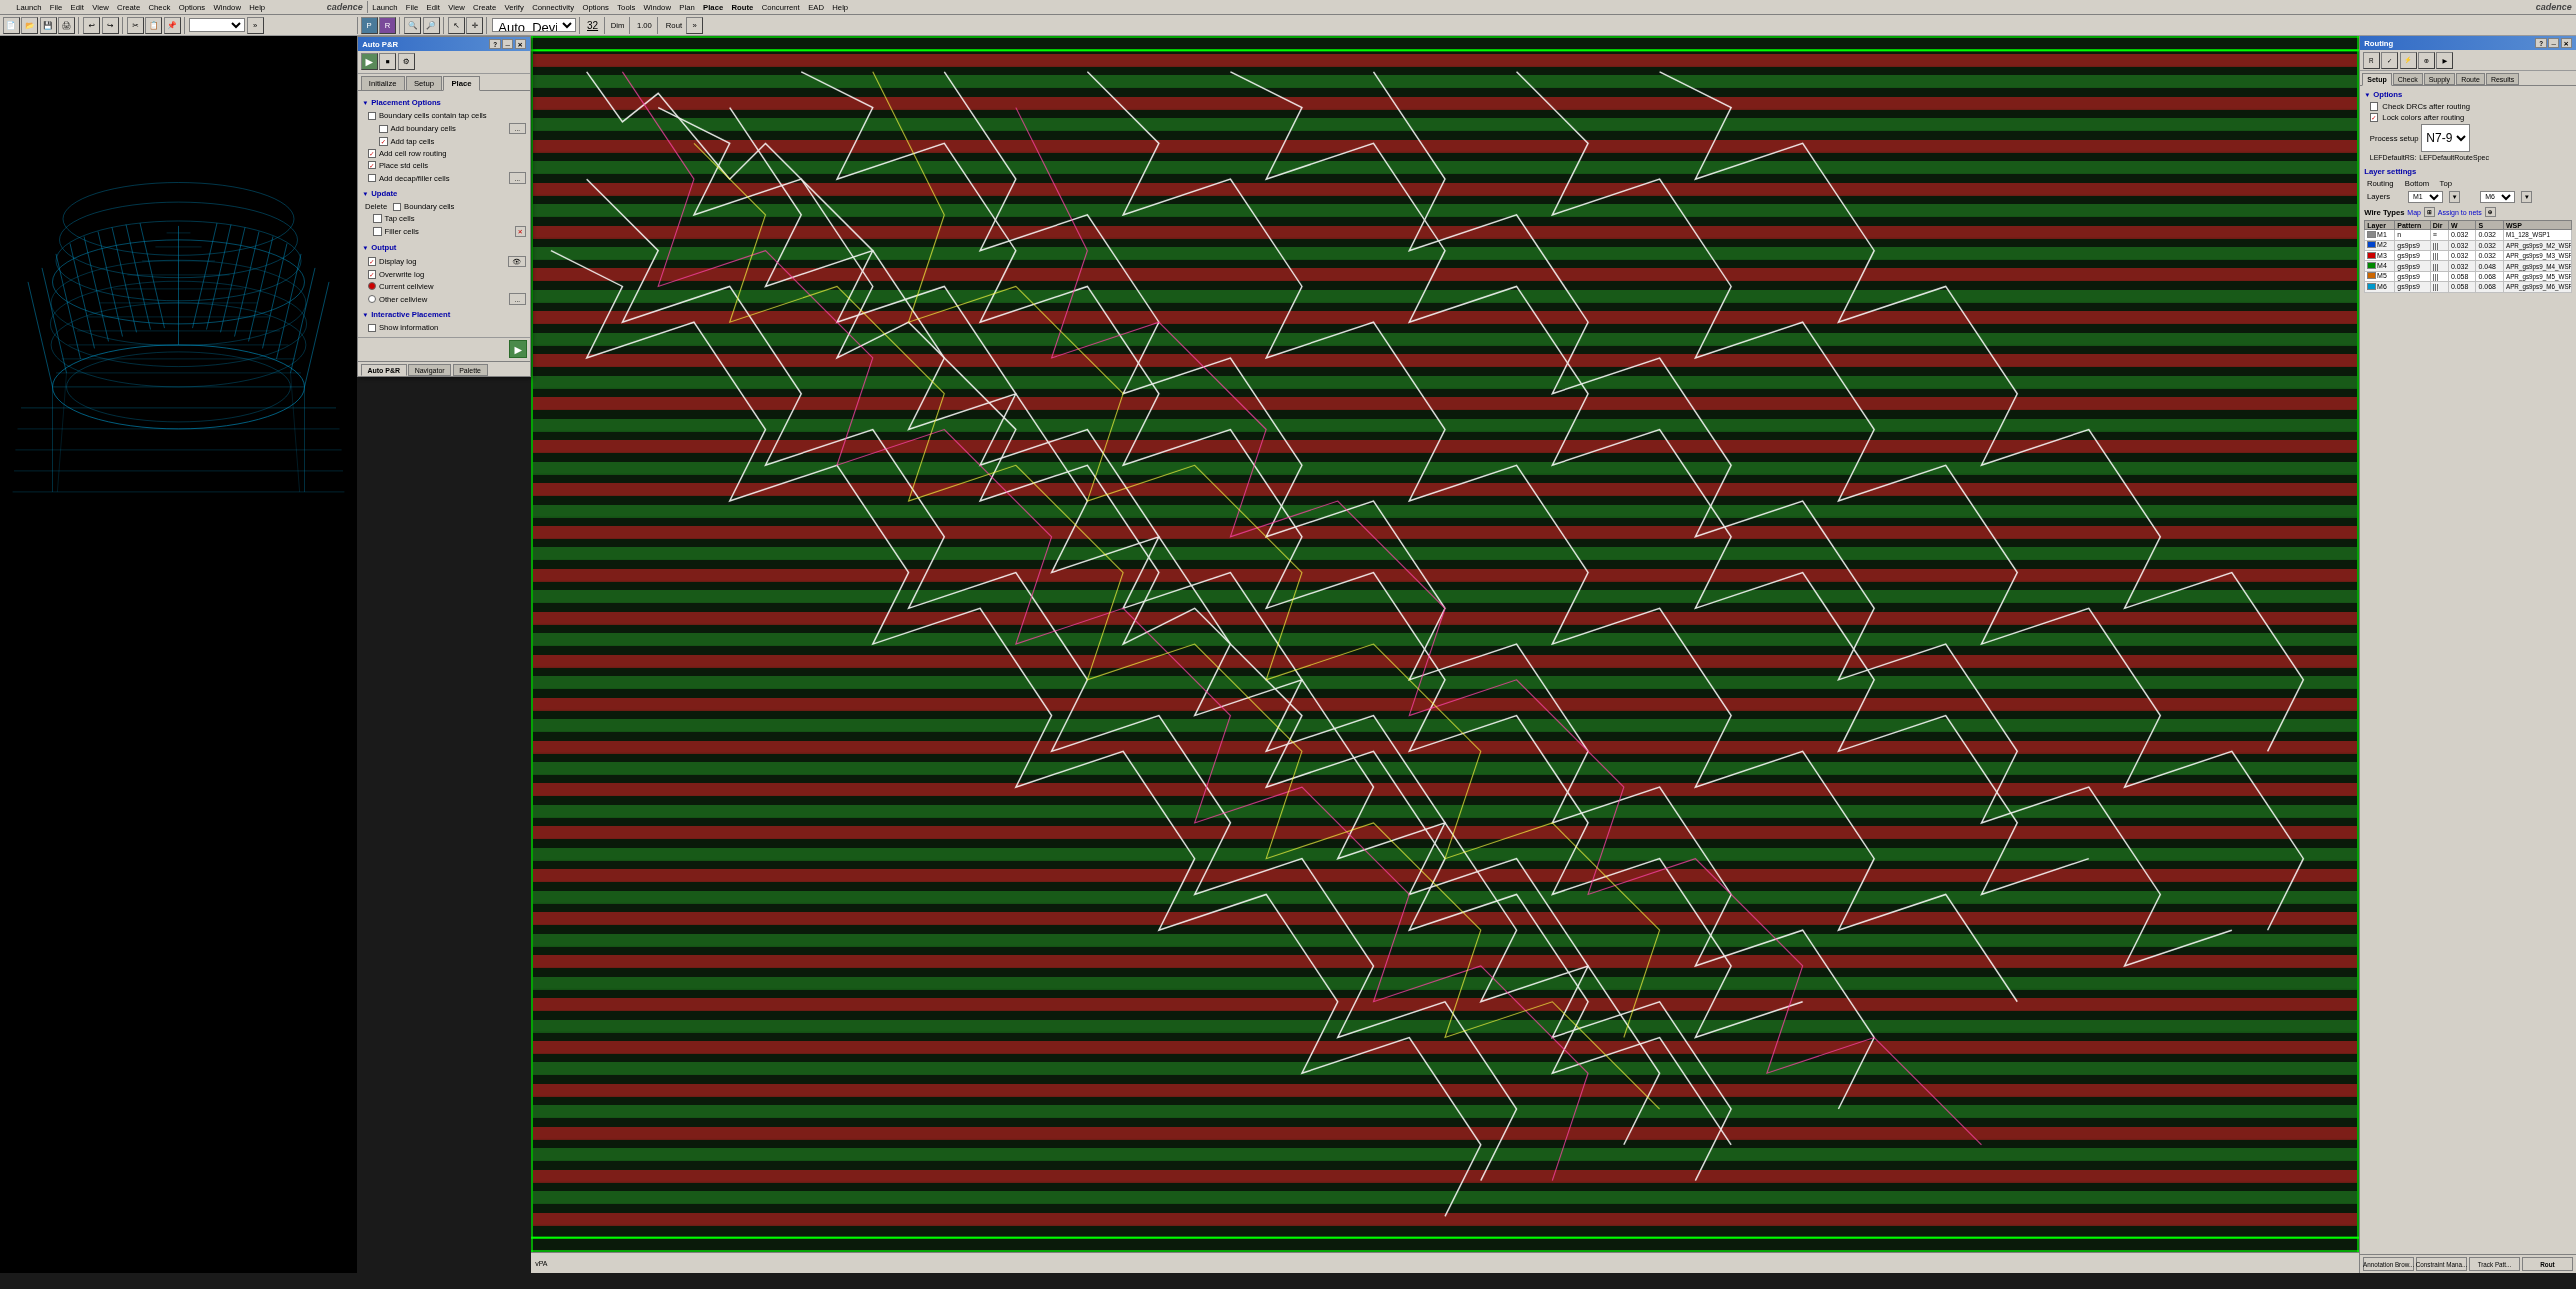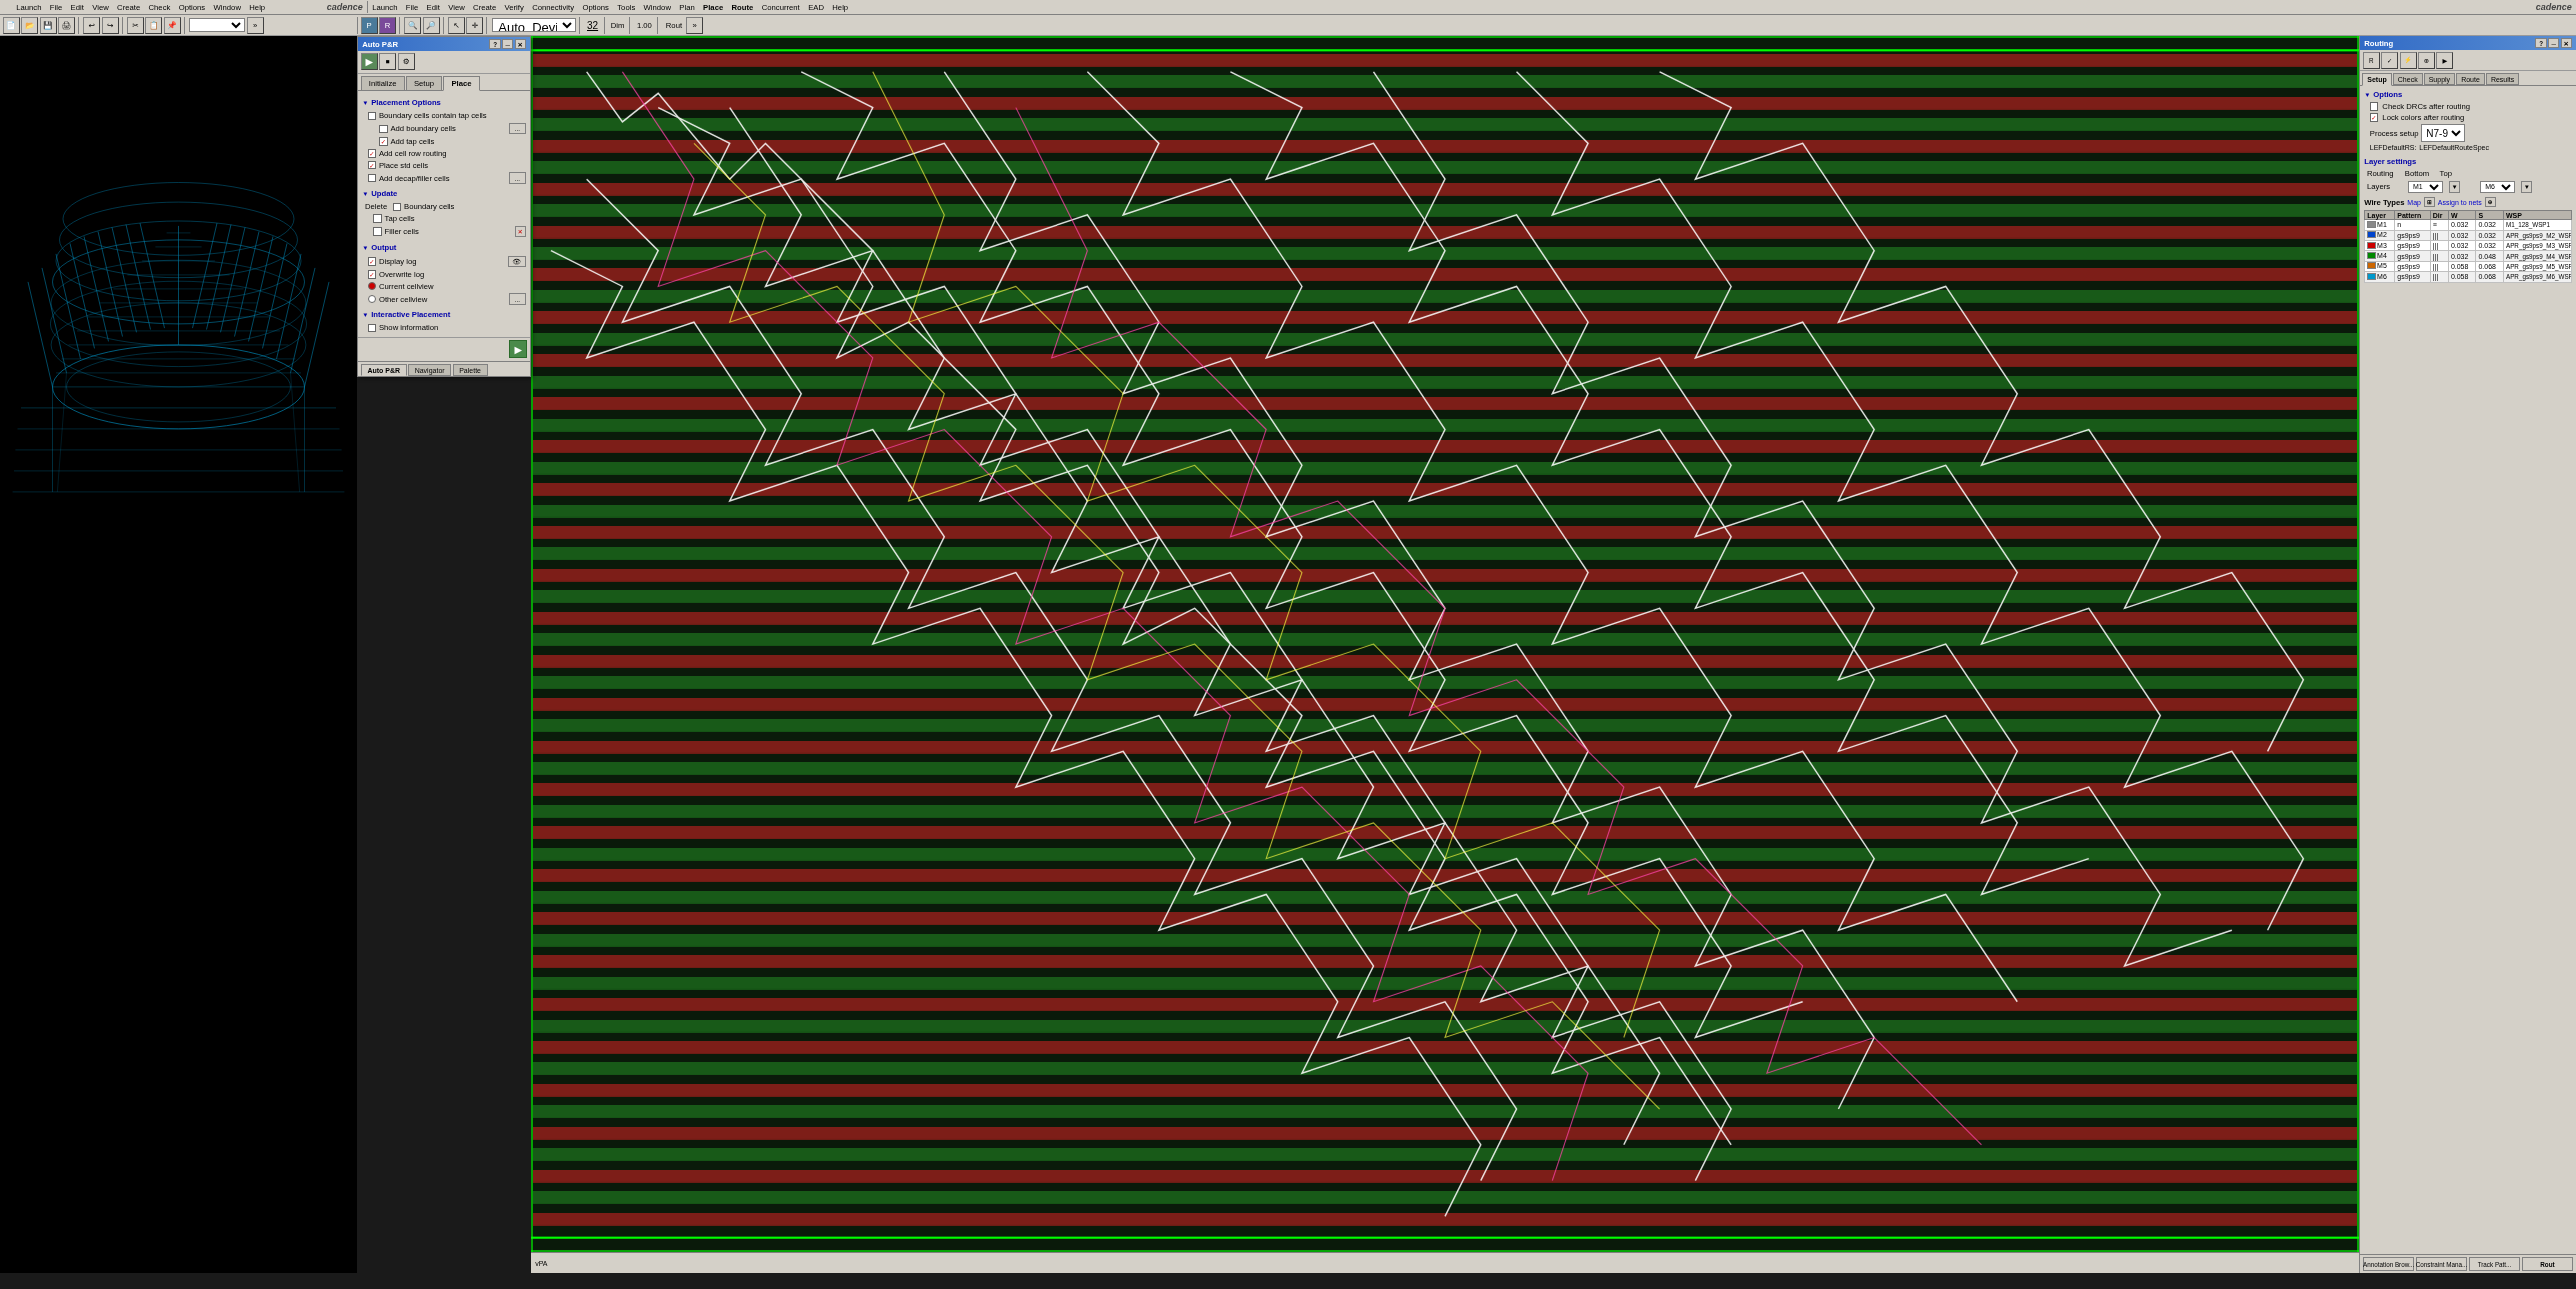--- a/index.html
+++ b/index.html
@@ -549,21 +549,21 @@
           <div class="checkbox-custom"></div>
           <span>Check DRCs after routing</span>
         </div>
         <div style="display:flex; align-items:center; gap:4.2px; margin-bottom:2.1px; font-size:7.7px;">
           <div class="checkbox-custom checked" style="color:#c00;">✓</div>
           <span>Lock colors after routing</span>
         </div>
 
         <div style="display:flex; align-items:center; gap:2.8px; margin-bottom:2.1px; font-size:7.7px;">
           <span>Process setup</span>
-          <select style="height:18px; font-size:10px; background:#fff; border:0.7px solid #808080;">
+          <select style="height:28px; font-size:12px; background:#fff; border:0.7px solid #808080;">
             <option>N7-9</option>
           </select>
         </div>
 
         <div style="display:flex; align-items:center; gap:2.8px; margin-bottom:2.1px; font-size:7px;">
           <span>LEFDefaultRS:</span>
           <span>LEFDefaultRouteSpec</span>
         </div>
       </div>
 

